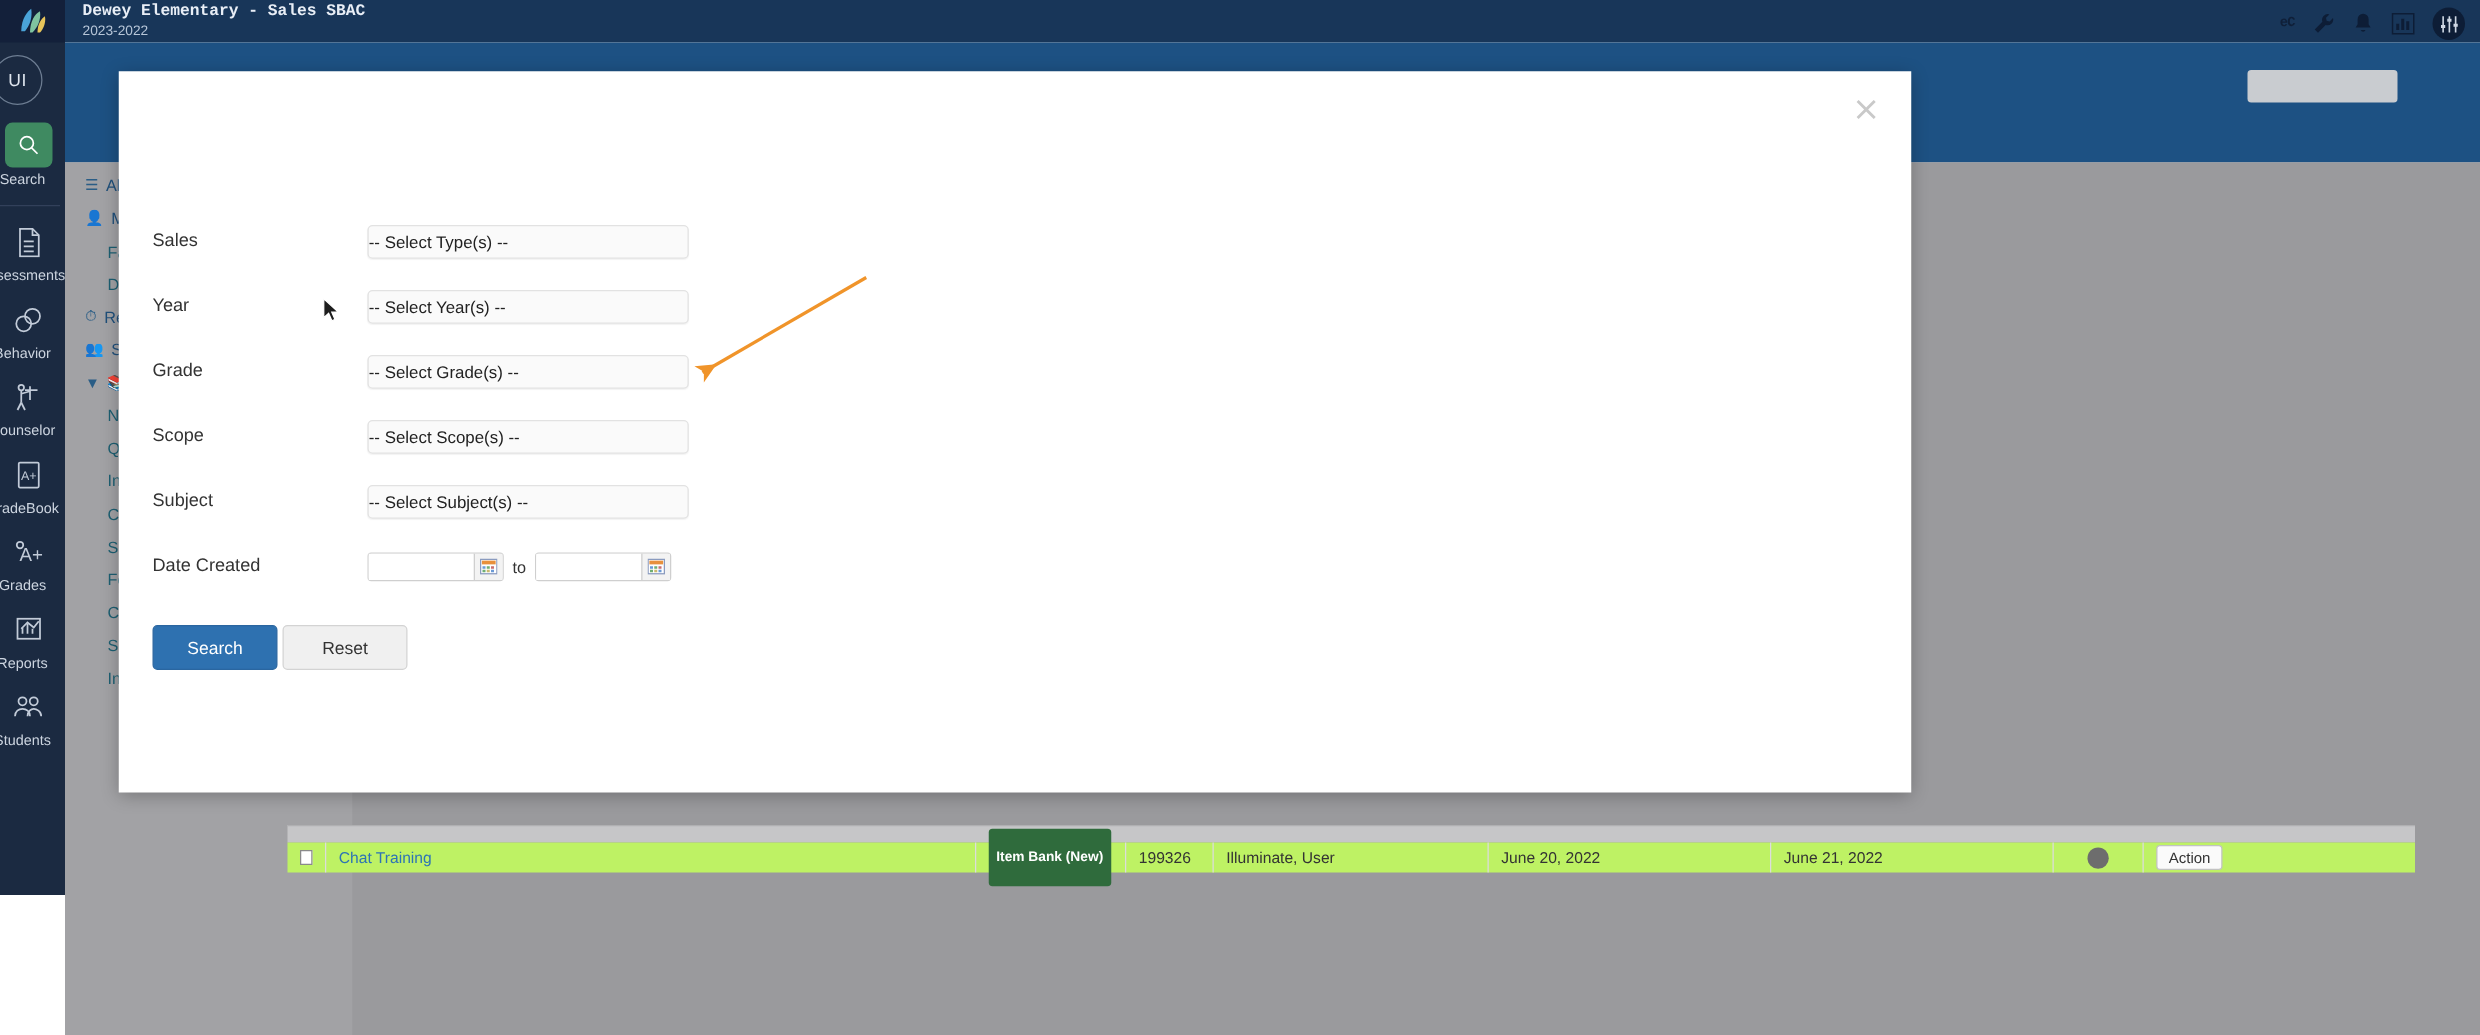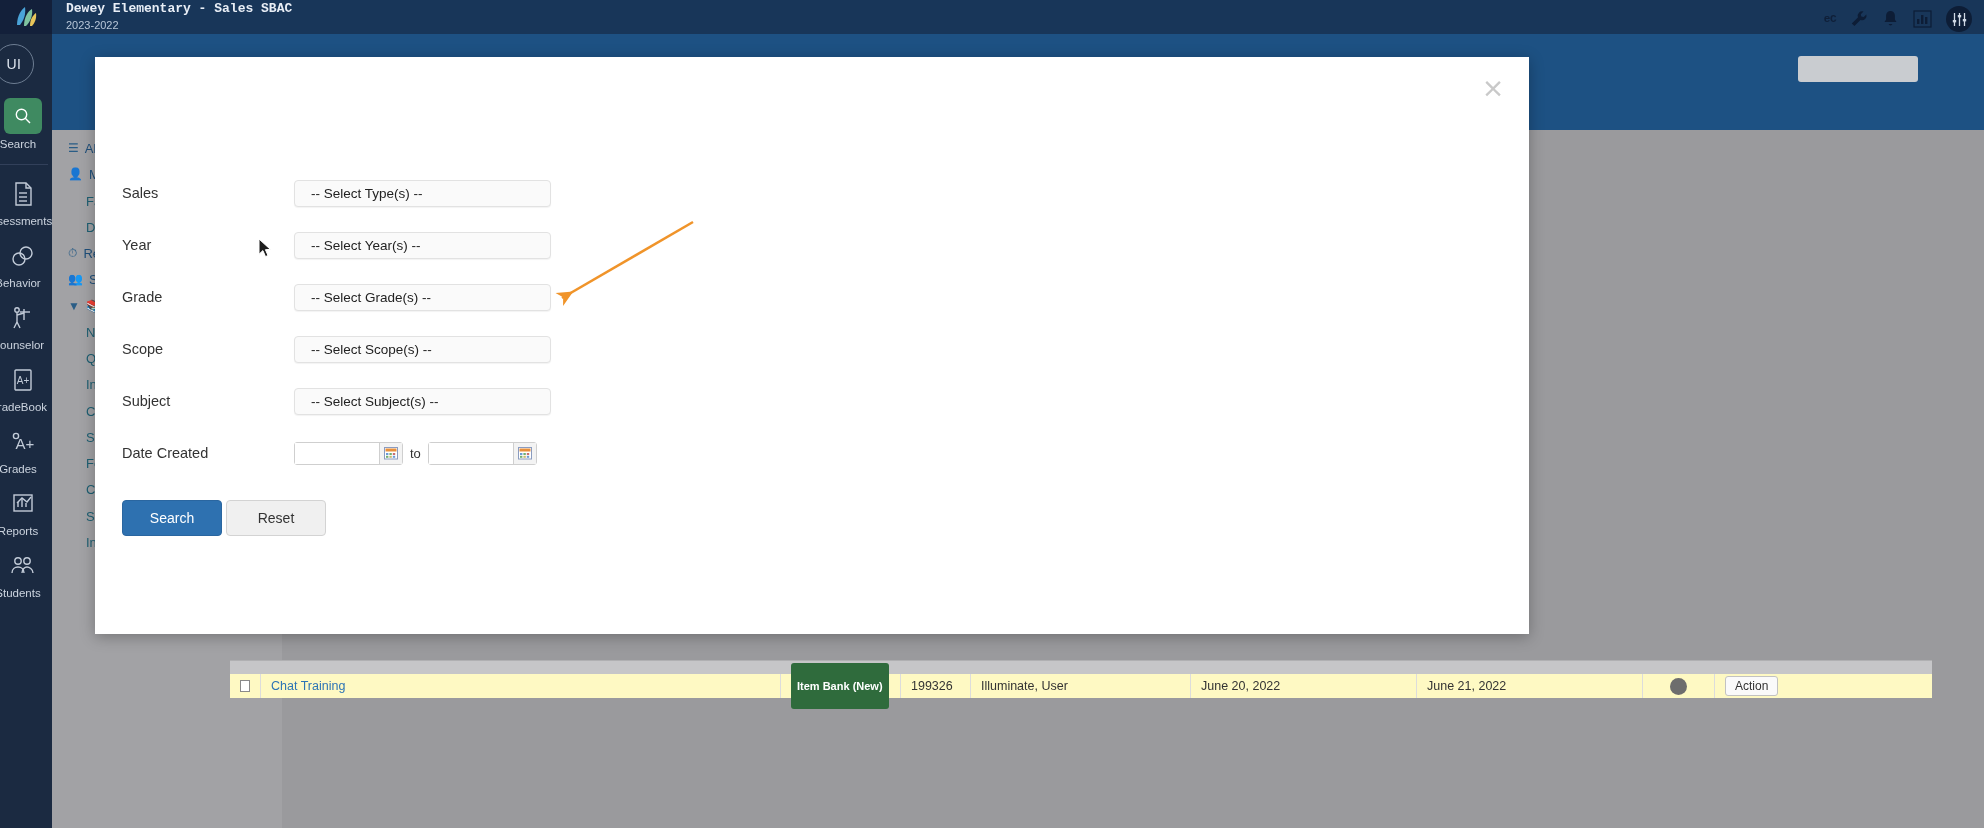--- a/index.html
+++ b/index.html
@@ -12,21 +12,21 @@
   }
   #app {
     position: relative;
     width: 1984px; height: 828px;
     overflow: hidden;
   }
 
   
   #rail {
     position: absolute; left: 0; top: 0;
-    width: 52px; height: 828px;
+    width: 52px; height: 716px;
     background: #1b2a41;
     color: #c5cedb;
     overflow: hidden;
   }
   #rail .logo {
     height: 34px;
     display: flex; align-items: center; justify-content: center;
     background: #13203a;
   }
   #rail .avatar-wrap {
@@ -143,21 +143,21 @@
   }
   #tablehead {
     position: absolute; left: 230px; top: 660px;
     width: 1702px; height: 14px;
     background: #c6c6c8;
     border-top: 1px solid #b0b0b2;
   }
   #tablerow {
     position: absolute; left: 230px; top: 674px;
     width: 1702px; height: 24px;
-    background: #fef9c3;
+    background: #bef264;
     display: flex; align-items: flex-start;
     font-size: 12.5px; color: #333;
   }
   #tablerow .cell { padding: 0 10px; height: 24px; display: flex; align-items: center;
                     border-left: 1px solid #dcdcdc; }
   #tablerow .cell:first-child { border-left: none; }
   .chk {
     width: 12px; height: 12px; border: 1px solid #8a8a8a; background: #fff;
     display: inline-block;
   }
@@ -199,21 +199,21 @@
   }
   .fctl { position: relative; }
   .sel {
     width: 257px; height: 27px;
     background: #fafafa;
     border: 1px solid #e2e2e2;
     border-radius: 4px;
     box-shadow: 0 1px 1px rgba(0,0,0,.05);
     font-size: 13.5px; color: #222;
     display: flex; align-items: center;
-    padding: 0 16px;
+    padding: 0 0;
   }
   .dateline { display: flex; align-items: center; }
   .datebox {
     display: flex; align-items: stretch;
     border: 1px solid #cfcfcf;
     border-radius: 3px;
     background: #fff;
     height: 23px;
     box-shadow: inset 0 1px 1px rgba(0,0,0,.05);
   }

